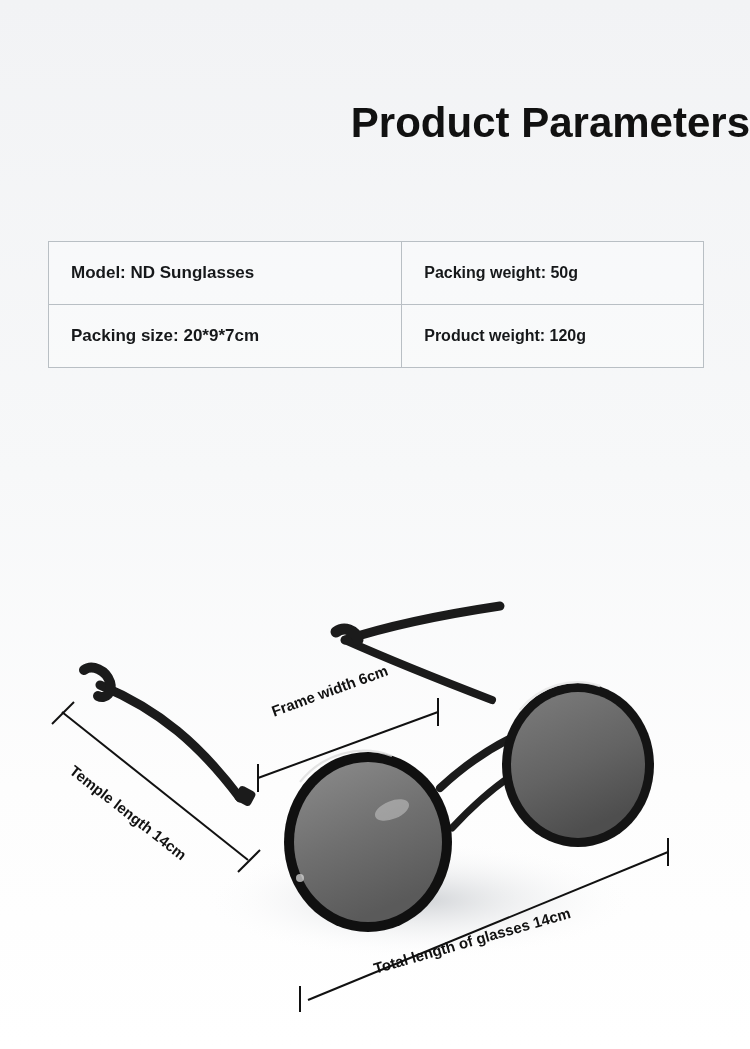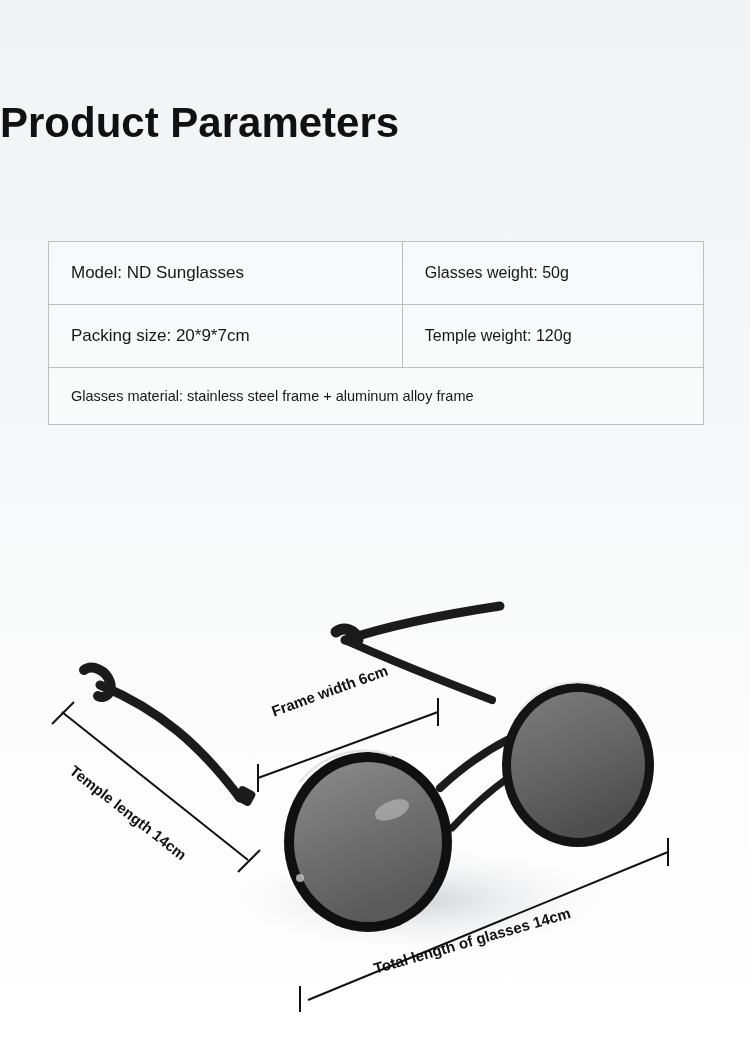--- a/index.html
+++ b/index.html
@@ -14,21 +14,21 @@
     overflow: hidden;
     position: relative;
   }
   .page {
     position: relative;
     width: 750px;
     height: 1049px;
     background: linear-gradient(180deg, #f2f3f5 0%, #f7f8f9 45%, #fdfdfd 75%, #ffffff 100%);
   }
   .title {
-    text-align: left;
+    text-align: right;
     font-size: 42px;
     font-weight: bold;
     color: #111111;
     letter-spacing: 0px;
     padding-top: 100px;
     margin: 0;
     line-height: 1.1;
   }
   .spec-table {
     position: absolute;
@@ -37,21 +37,21 @@
     width: 656px;
     border-collapse: collapse;
     background: rgba(255,255,255,0.35);
   }
   .spec-table td {
     border: 1px solid #b9bfc4;
     padding: 0 0 0 22px;
     height: 62px;
     vertical-align: middle;
     color: #16181a;
-    font-weight: normal;
+    font-weight: bold;
     font-size: 17px;
     white-space: nowrap;
   }
   .spec-table td.col-left {
     width: 356px;
   }
   .spec-table td.col-right {
     width: 300px;
     font-size: 16px;
   }
@@ -103,28 +103,25 @@
 <body>
 
 <div class="page">
 
   <h1 class="title">Product Parameters</h1>
 
   <table class="spec-table">
     <tbody>
       <tr>
         <td class="col-left">Model: ND Sunglasses</td>
-        <td class="col-right">Glasses weight: 50g</td>
+        <td class="col-right">Packing weight: 50g</td>
       </tr>
       <tr>
         <td class="col-left">Packing size: 20*9*7cm</td>
-        <td class="col-right">Temple weight: 120g</td>
-      </tr>
-      <tr>
-        <td class="full" colspan="2">Glasses material: stainless steel frame + aluminum alloy frame</td>
+        <td class="col-right">Product weight: 120g</td>
       </tr>
     </tbody>
   </table>
 
   <div class="product-image">
     <svg class="art" width="750" height="489" viewBox="0 0 750 489">
       <defs>
         <linearGradient id="lensGrad" x1="0" y1="0" x2="0.4" y2="1">
           <stop offset="0%" stop-color="#8c8c8c"></stop>
           <stop offset="55%" stop-color="#6f6f6f"></stop>

